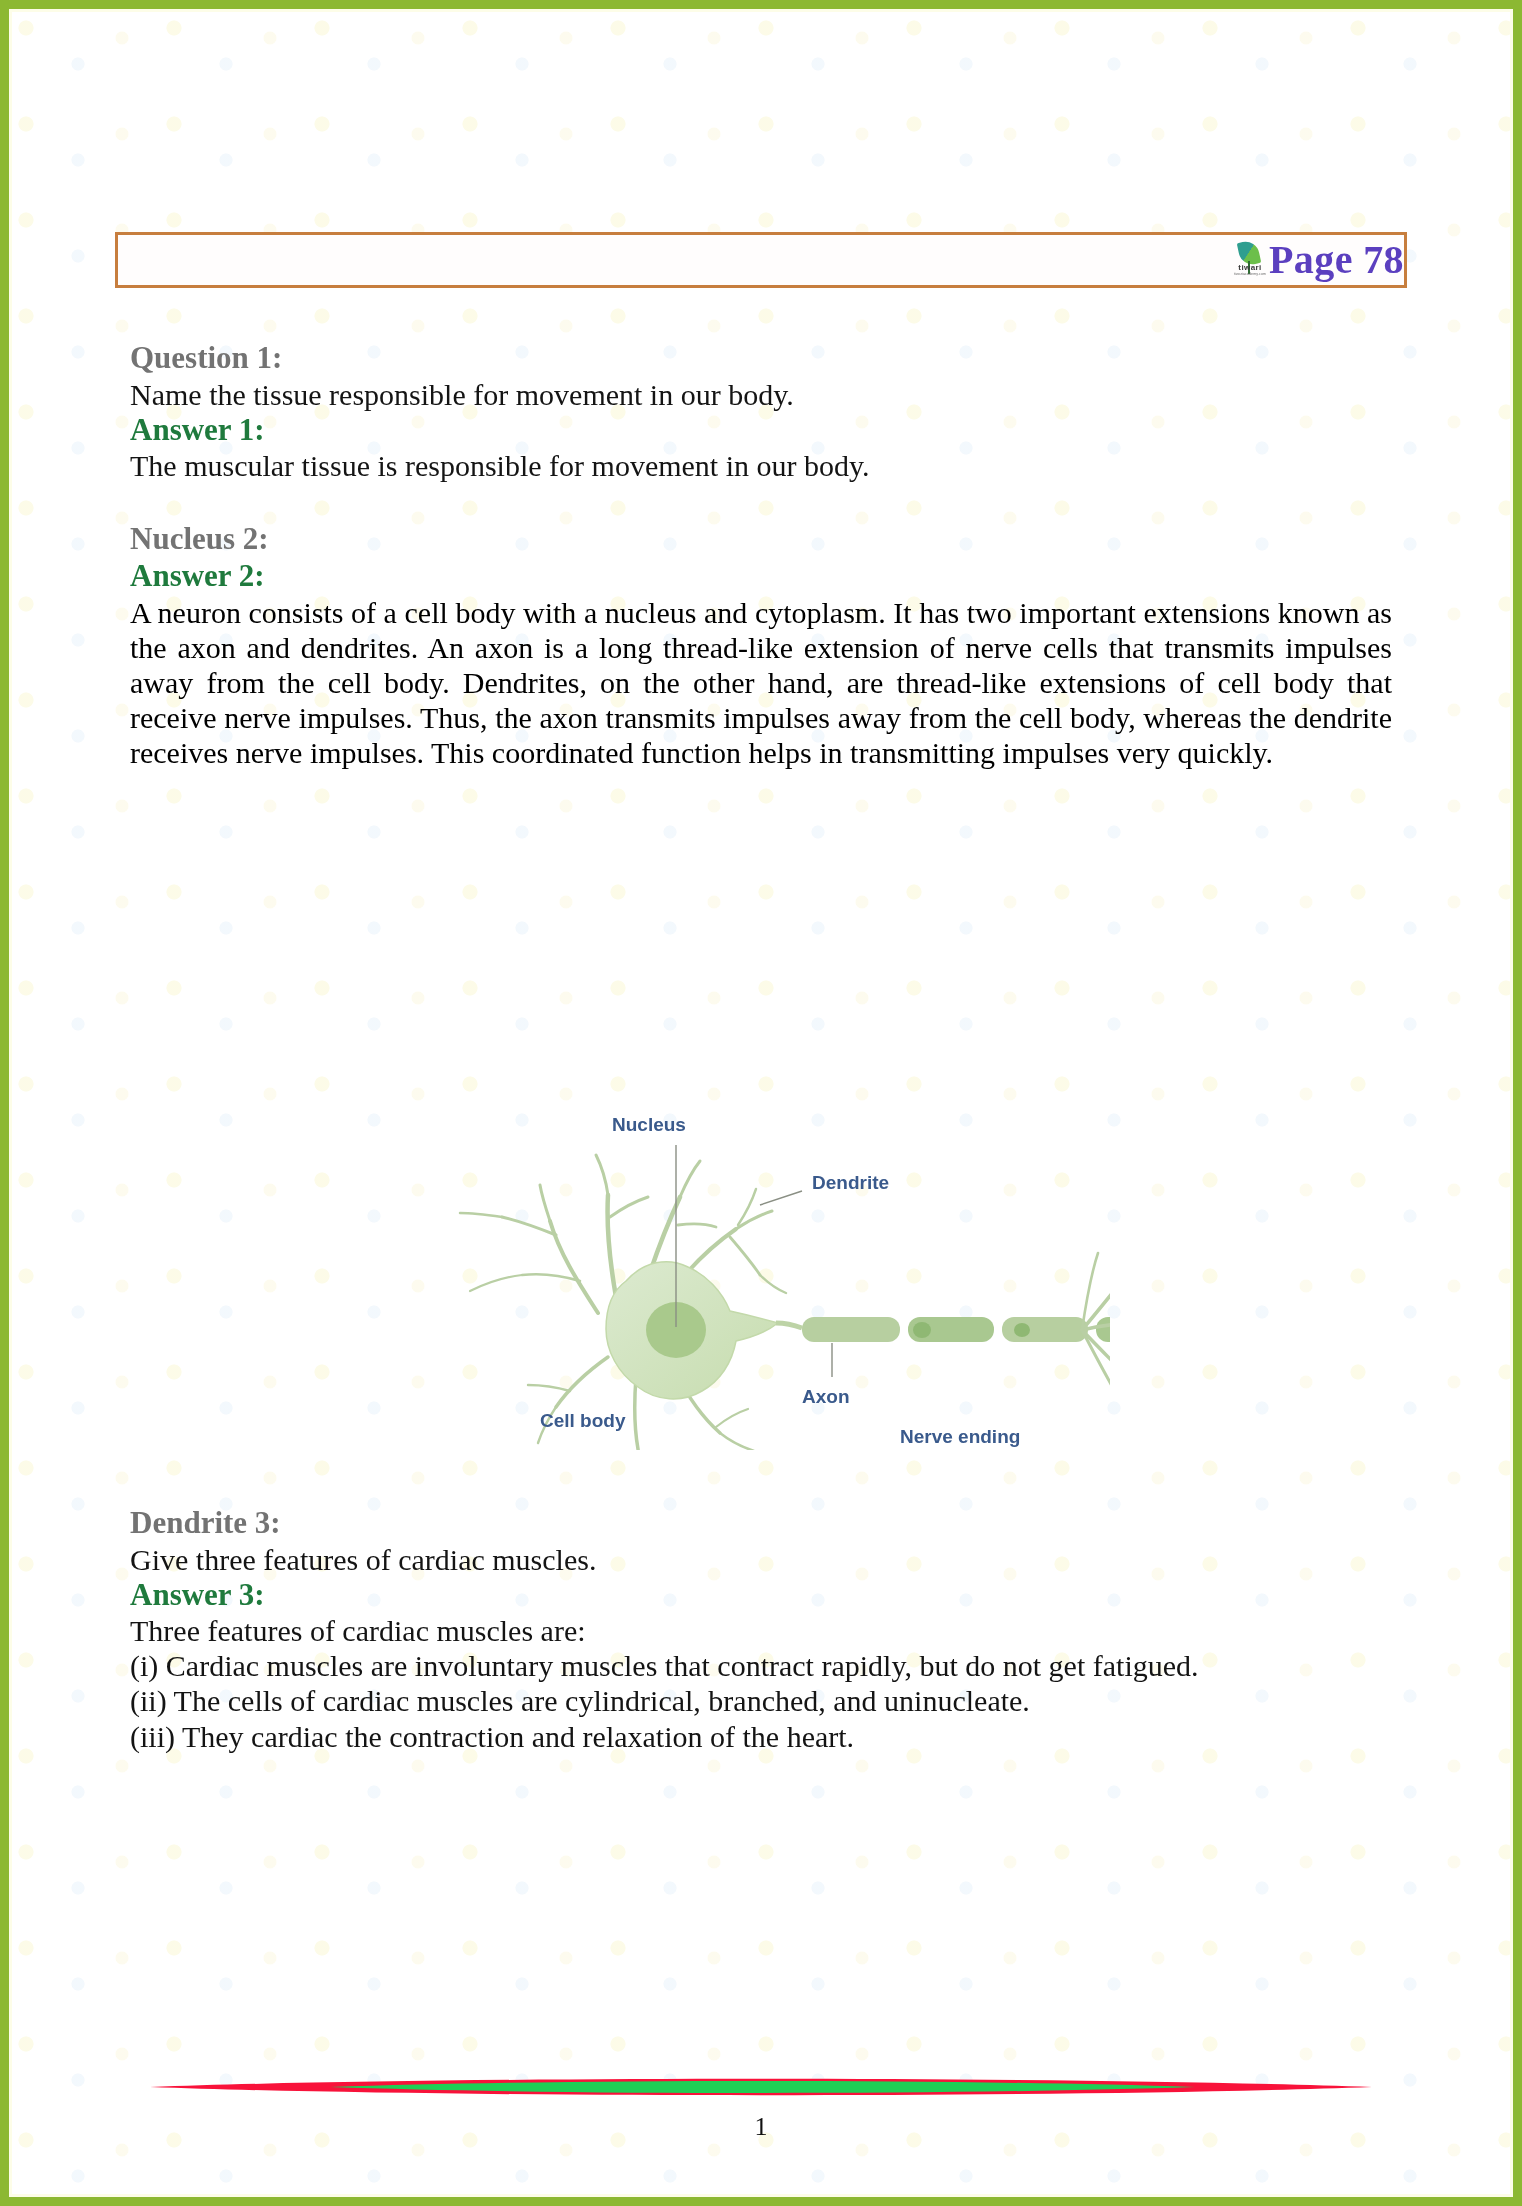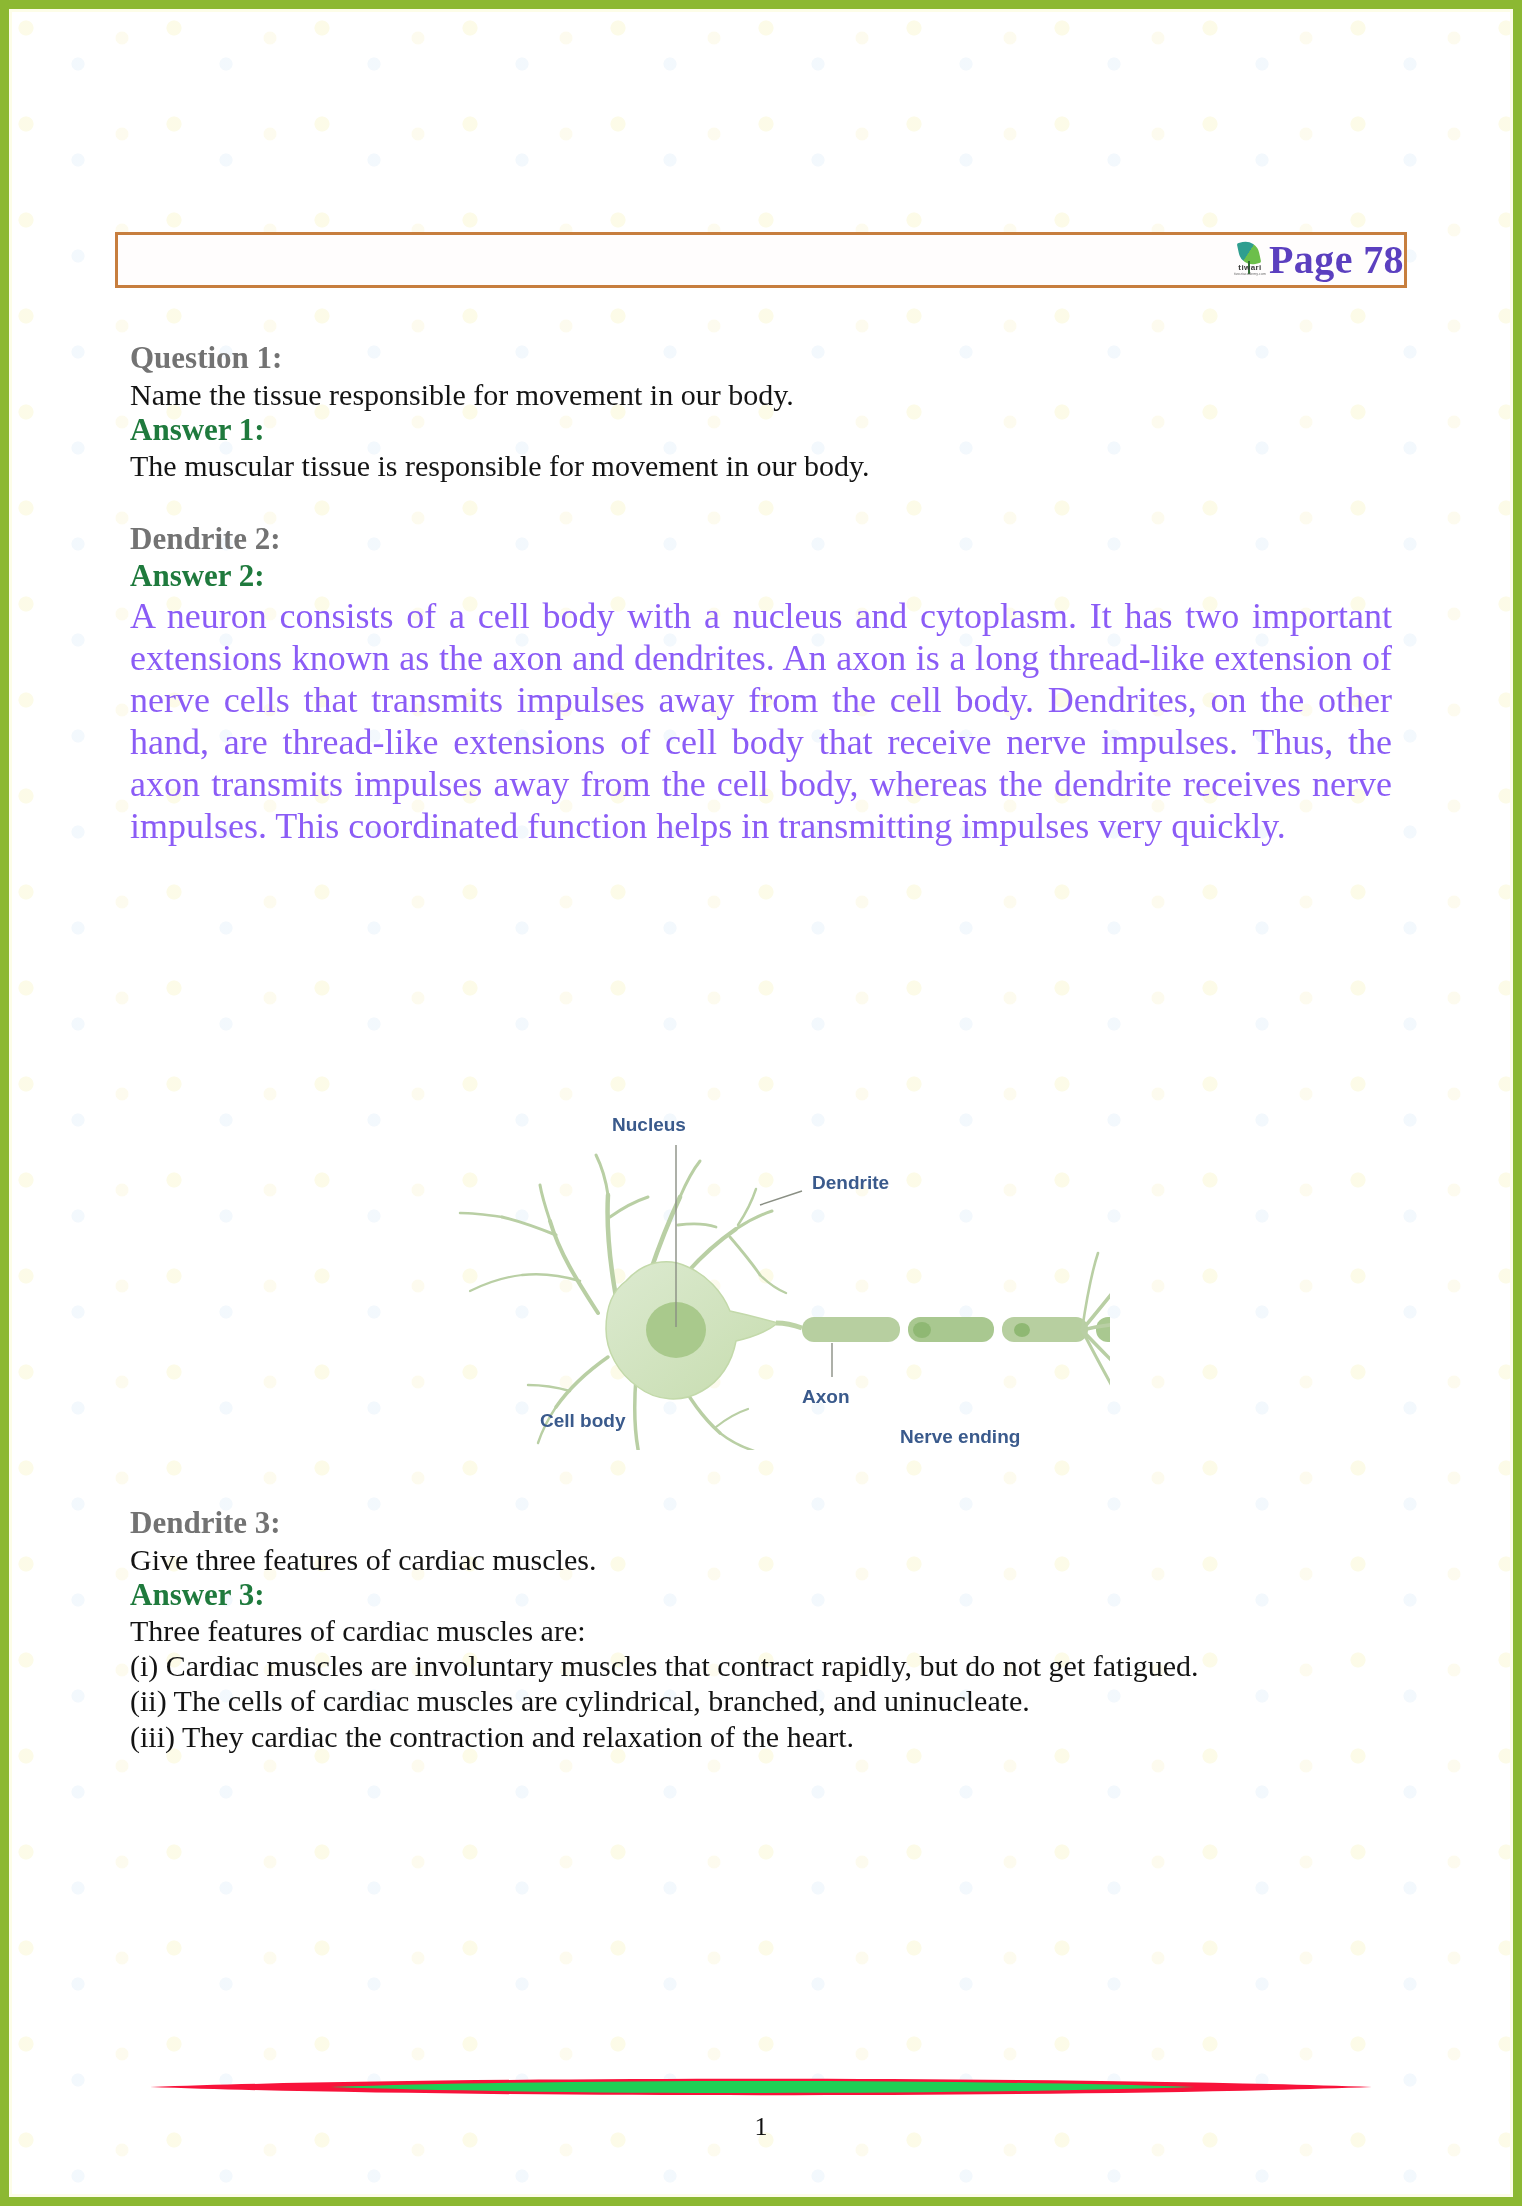--- a/index.html
+++ b/index.html
@@ -162,22 +162,22 @@
     padding: 0;
   }
   .q-text, .a-text {
     font-size: 30px;
     color: #141414;
     line-height: 1.17;
     margin: 0;
     padding: 0;
   }
   .a-para {
-    font-size: 36px;
-    color: #8b5cf6;
+    font-size: 30px;
+    color: #000000;
     line-height: 1.17;
     margin: 0;
     padding: 0;
     text-align: justify;
     text-justify: inter-word;
   }
   .gap-lg { height: 38px; }
 
   
   .figure {
@@ -236,21 +236,21 @@
       <div class="qa-block">
         <p class="q-head">Question 1:</p>
         <p class="q-text">Name the tissue responsible for movement in our body.</p>
         <p class="a-head">Answer 1:</p>
         <p class="a-text">The muscular tissue is responsible for movement in our body.</p>
       </div>
 
       <div class="gap-lg"></div>
 
       <div class="qa-block">
-        <p class="q-head">Dendrite 2:</p>
+        <p class="q-head">Nucleus 2:</p>
         <p class="a-head">Answer 2:</p>
         <p class="a-para">A neuron consists of a cell body with a nucleus and cytoplasm. It has two important extensions known as the axon and dendrites. An axon is a long thread-like extension of nerve cells that transmits impulses away from the cell body. Dendrites, on the other hand, are thread-like extensions of cell body that receive nerve impulses. Thus, the axon transmits impulses away from the cell body, whereas the dendrite receives nerve impulses. This coordinated function helps in transmitting impulses very quickly.</p>
       </div>
 
     </div>
 
     <div class="figure">
       <svg viewBox="0 0 680 365" xmlns="http://www.w3.org/2000/svg">
         <defs>
           <linearGradient id="somaFill" x1="0" y1="0" x2="1" y2="1">

